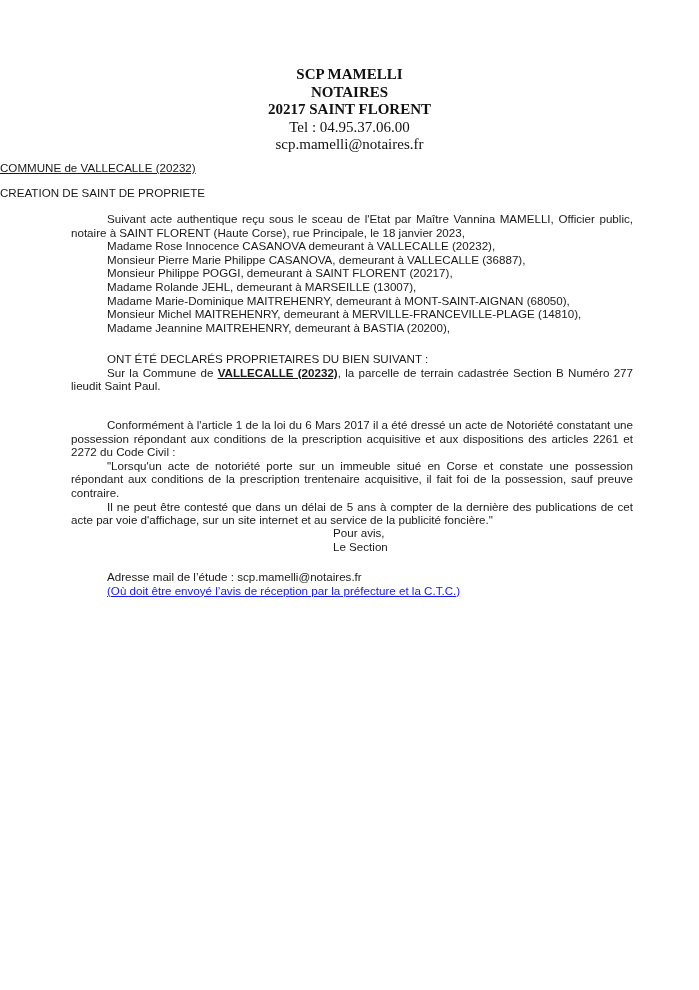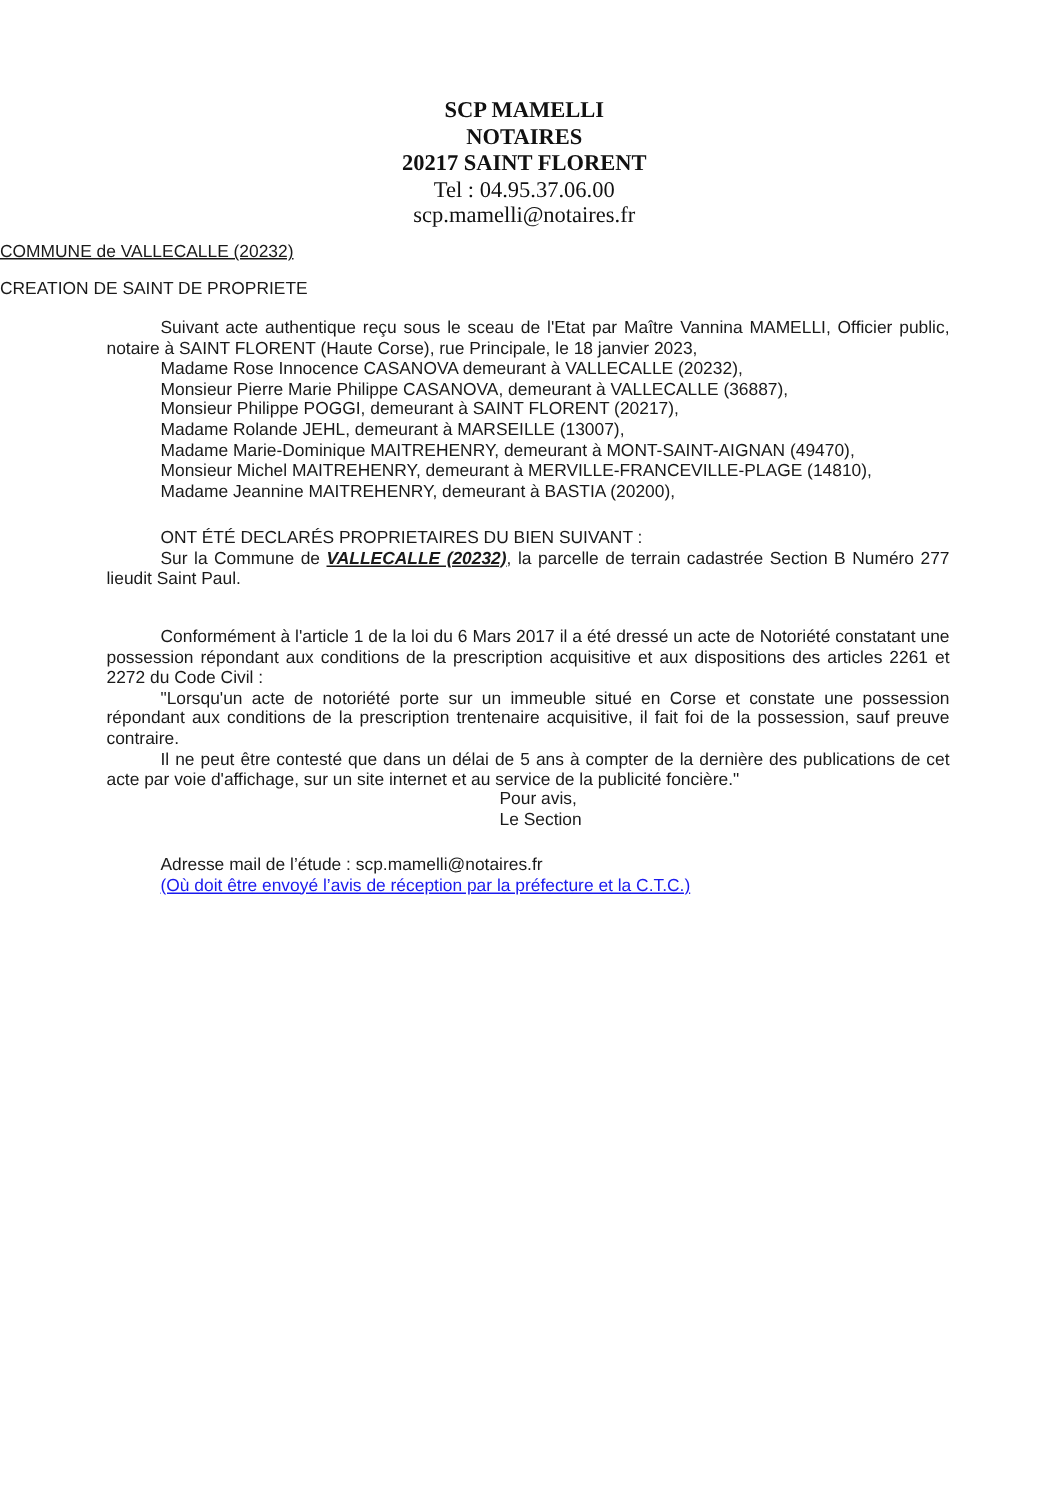--- a/index.html
+++ b/index.html
@@ -30,21 +30,21 @@
     }
     .block p { margin: 0; }
     .indent { text-indent: 36px; }
     .list-line { padding-left: 36px; white-space: nowrap; }
     .p1 { top: 212px; }
     .p2 { top: 352px; }
     .p3 { top: 418px; }
     .sig { position: absolute; left: 333px; top: 526px; }
     .mail { position: absolute; left: 107px; top: 570px; white-space: nowrap; }
     .link { color: #1a1aee; text-decoration: underline; }
-    .bold-u { font-weight: bold; text-decoration: underline; font-style: italic; }
+    .bold-u { font-weight: bold; text-decoration: underline; }
   </style>
 </head>
 <body>
 
 <div class="page">
 
   <div class="header">
     <span class="bold">SCP MAMELLI</span>
     <span class="bold">NOTAIRES</span>
     <span class="bold">20217 SAINT FLORENT</span>
@@ -57,21 +57,21 @@
   </div>
 
   <div class="center-line creation body-text">CREATION DE SAINT DE PROPRIETE</div>
 
   <div class="block p1 body-text">
     <p class="indent">Suivant acte authentique reçu sous le sceau de l'Etat par Maître Vannina MAMELLI, Officier public, notaire à SAINT FLORENT (Haute Corse), rue Principale, le 18 janvier 2023,</p>
     <div class="list-line">Madame Rose Innocence CASANOVA demeurant à VALLECALLE (20232),</div>
     <div class="list-line">Monsieur Pierre Marie Philippe CASANOVA, demeurant à VALLECALLE (36887),</div>
     <div class="list-line">Monsieur Philippe POGGI, demeurant à SAINT FLORENT (20217),</div>
     <div class="list-line">Madame Rolande JEHL, demeurant à MARSEILLE (13007),</div>
-    <div class="list-line">Madame Marie-Dominique MAITREHENRY, demeurant à MONT-SAINT-AIGNAN (49470),</div>
+    <div class="list-line">Madame Marie-Dominique MAITREHENRY, demeurant à MONT-SAINT-AIGNAN (68050),</div>
     <div class="list-line">Monsieur Michel MAITREHENRY, demeurant à MERVILLE-FRANCEVILLE-PLAGE (14810),</div>
     <div class="list-line">Madame Jeannine MAITREHENRY, demeurant à BASTIA (20200),</div>
   </div>
 
   <div class="block p2 body-text">
     <p class="indent">ONT ÉTÉ DECLARÉS PROPRIETAIRES DU BIEN SUIVANT :</p>
     <p class="indent"><span>Sur la Commune de </span><span class="bold-u">VALLECALLE (20232)</span><span>, la parcelle de terrain cadastrée Section B Numéro 277 lieudit Saint Paul.</span></p>
   </div>
 
   <div class="block p3 body-text">

